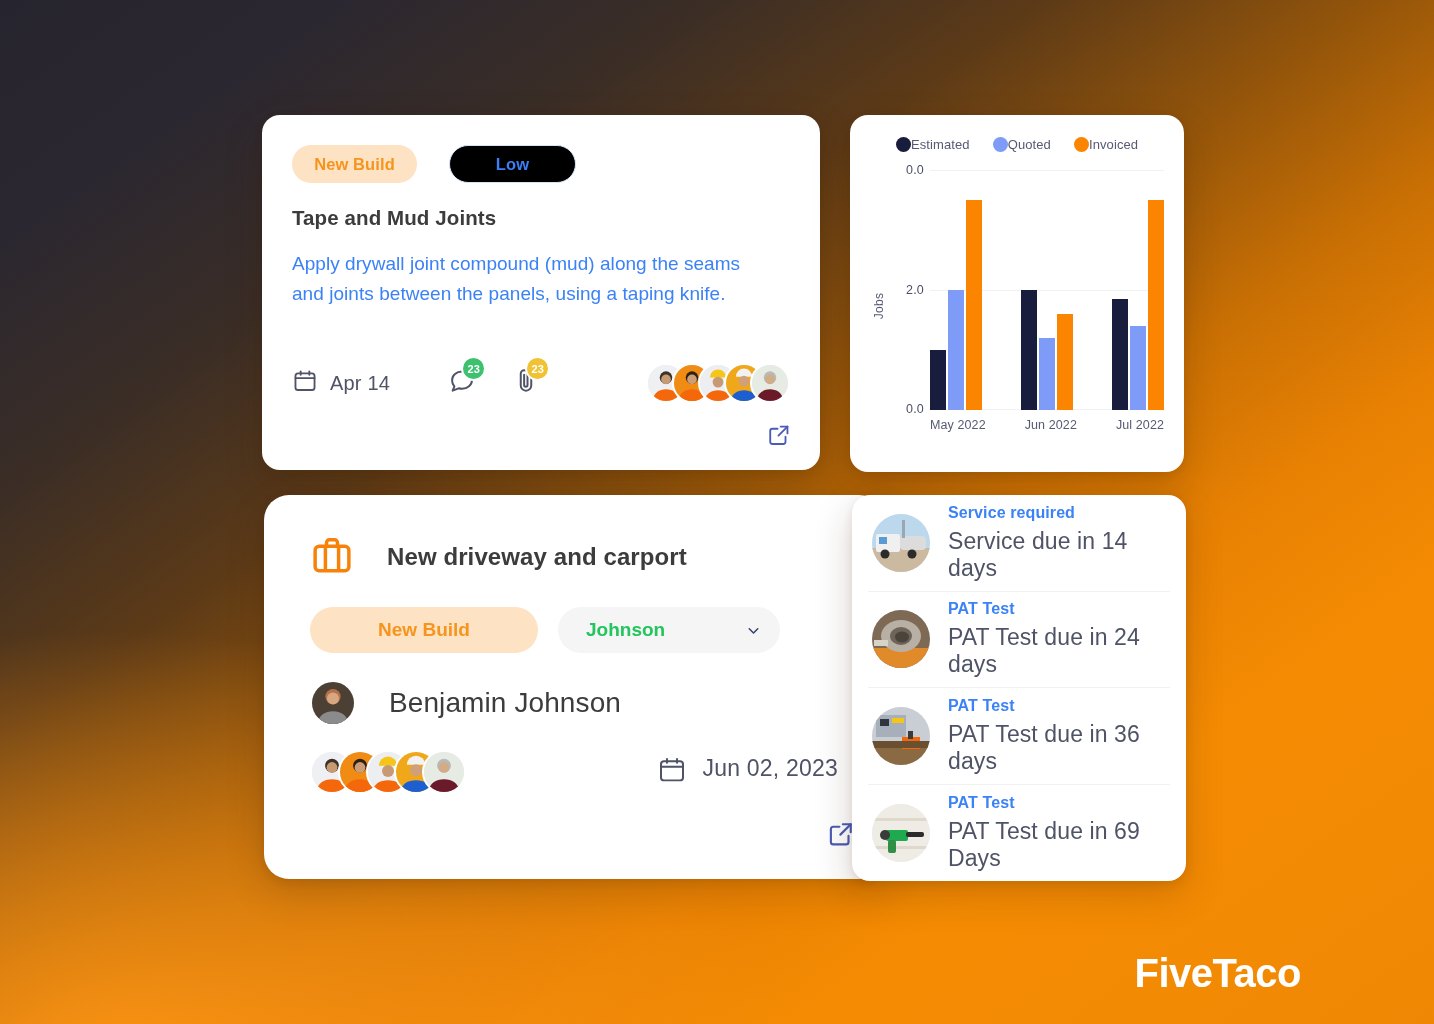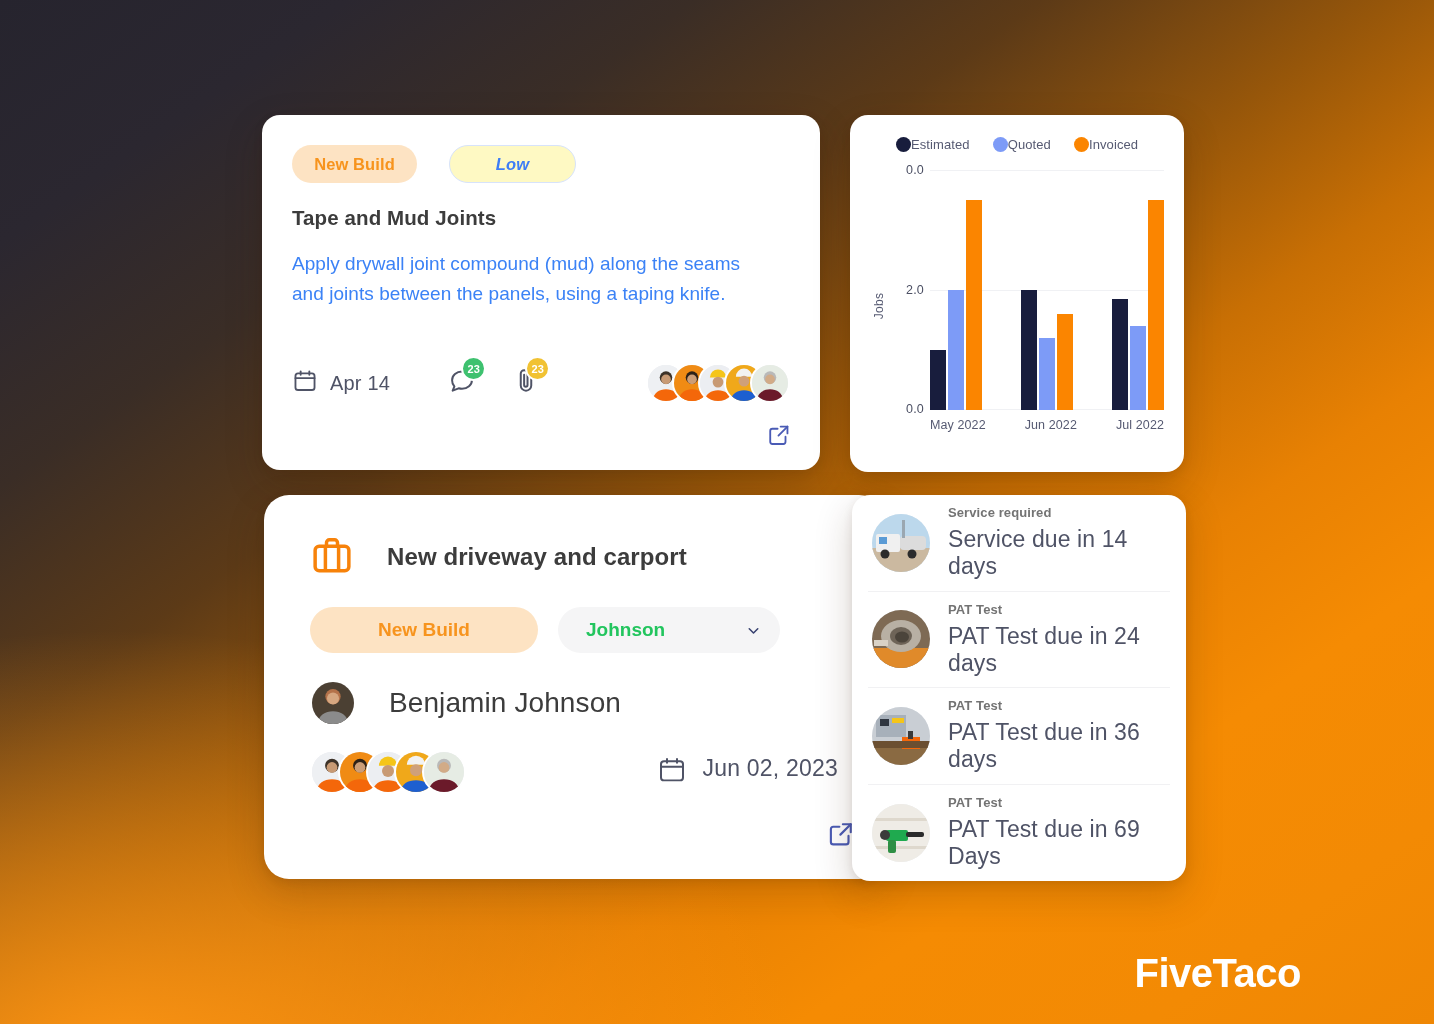--- a/index.html
+++ b/index.html
@@ -47,22 +47,22 @@
   .chip {
     height: 38px;
     border-radius: 19px;
     display: flex; align-items: center; justify-content: center;
     font-size: 16.5px; font-weight: 700;
     letter-spacing: .1px;
     white-space: nowrap;
   }
   .chip-category { width: 125px; background: #fde3c3; color: #f7941e; }
   .chip-priority {
-    width: 127px; background: #fef9c3; color: #3d7df6;
-    border: 1.4px solid #d7e3fb; font-weight: 600; font-style: italic;
+    width: 127px; background: #000000; color: #3d7df6;
+    border: 1.4px solid #d7e3fb; font-weight: 600;
   }
 
   .task-title {
     margin-top: 23px;
     font-size: 20.5px; font-weight: 700; color: #3c3c3c;
     letter-spacing: .1px;
   }
 
   .task-desc {
     margin-top: 19px;
@@ -205,21 +205,21 @@
     border-bottom: 1px solid #f1f1f3;
     padding: 0 4px;
   }
   .list-item:last-child { border-bottom: none; }
   .list-thumb {
     width: 58px; height: 58px; border-radius: 50%;
     overflow: hidden; flex: 0 0 auto; background: #e9edf2;
   }
   .list-thumb svg { display: block; width: 100%; height: 100%; }
   .list-text { display: flex; flex-direction: column; gap: 6px; }
-  .list-title { font-size: 13px; font-weight: 700; color: #737373; letter-spacing: .1px; }
+  .list-title { font-size: 16px; font-weight: 700; color: #3b82f6; letter-spacing: .1px; }
   .list-sub { font-size: 23px; color: #4f5366; letter-spacing: .1px; }
 
   
   #logo {
     position: absolute; right: 133px; bottom: 28px;
     font-size: 40px; font-weight: 700; color: #ffffff;
     letter-spacing: -.5px;
   }
 </style>
 </head>

